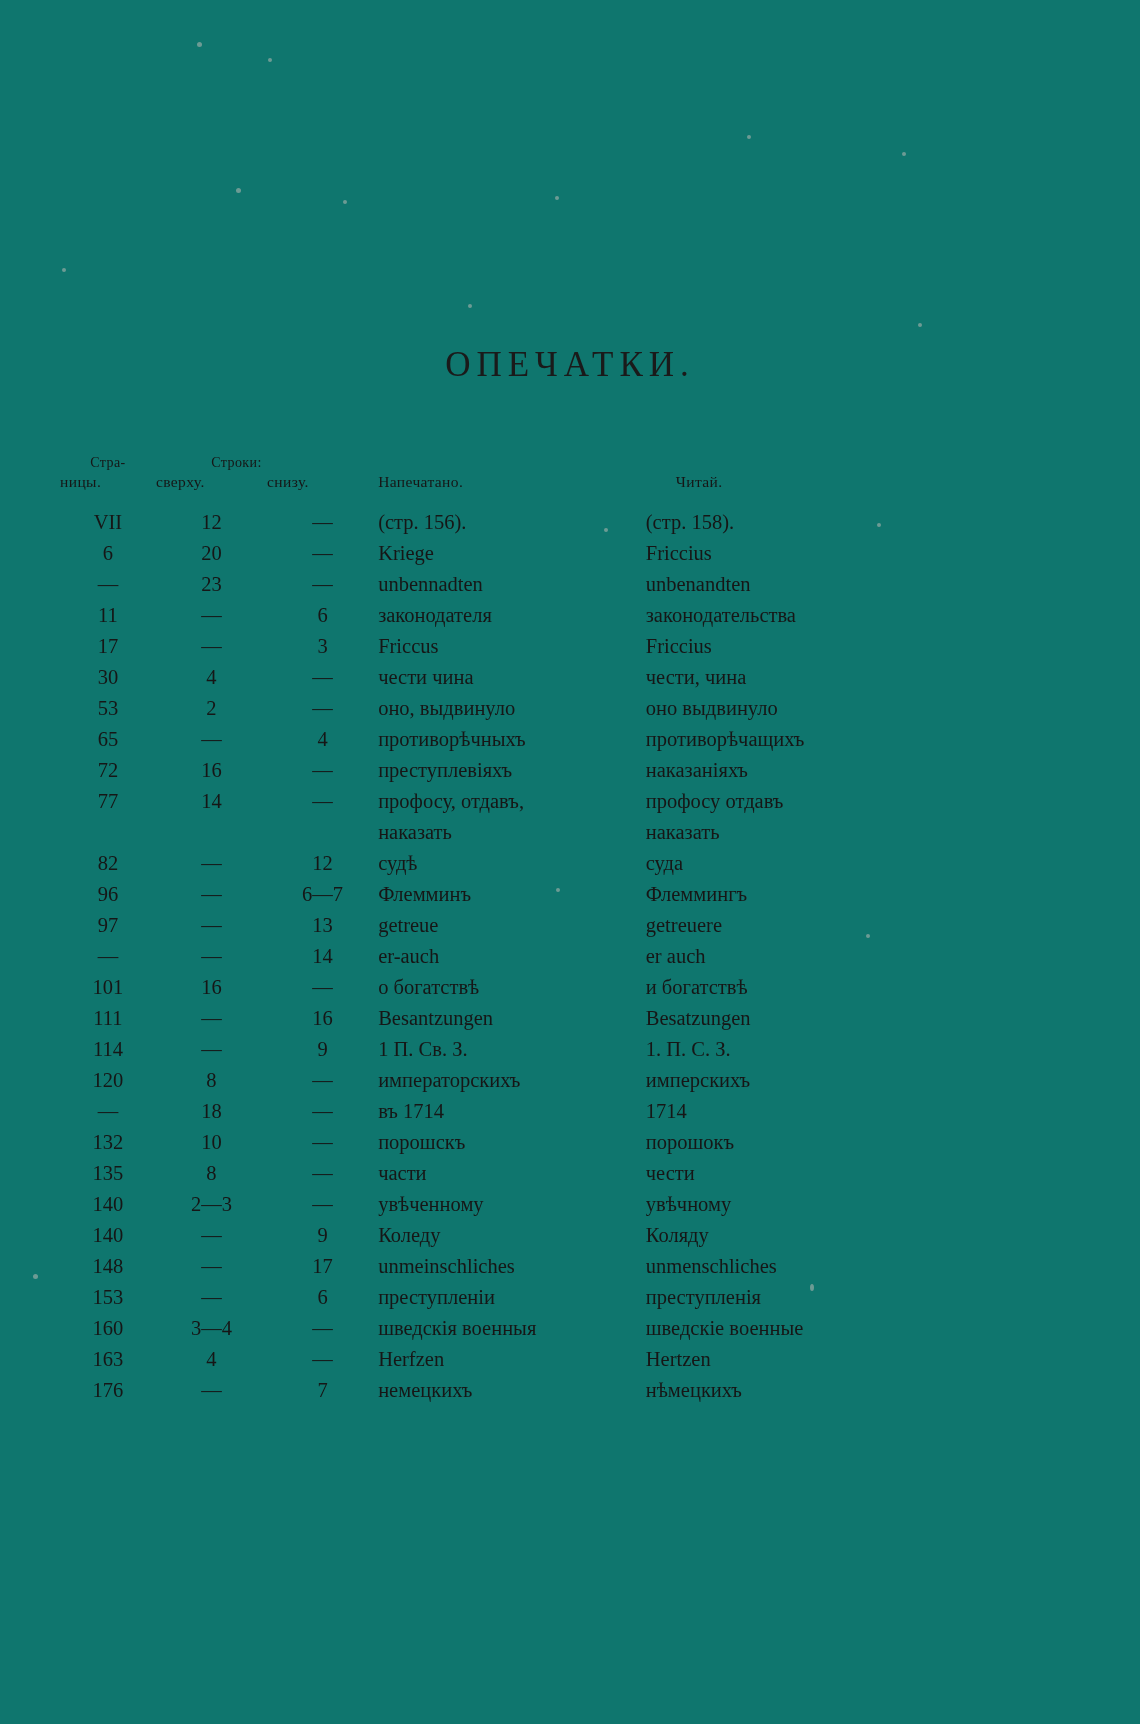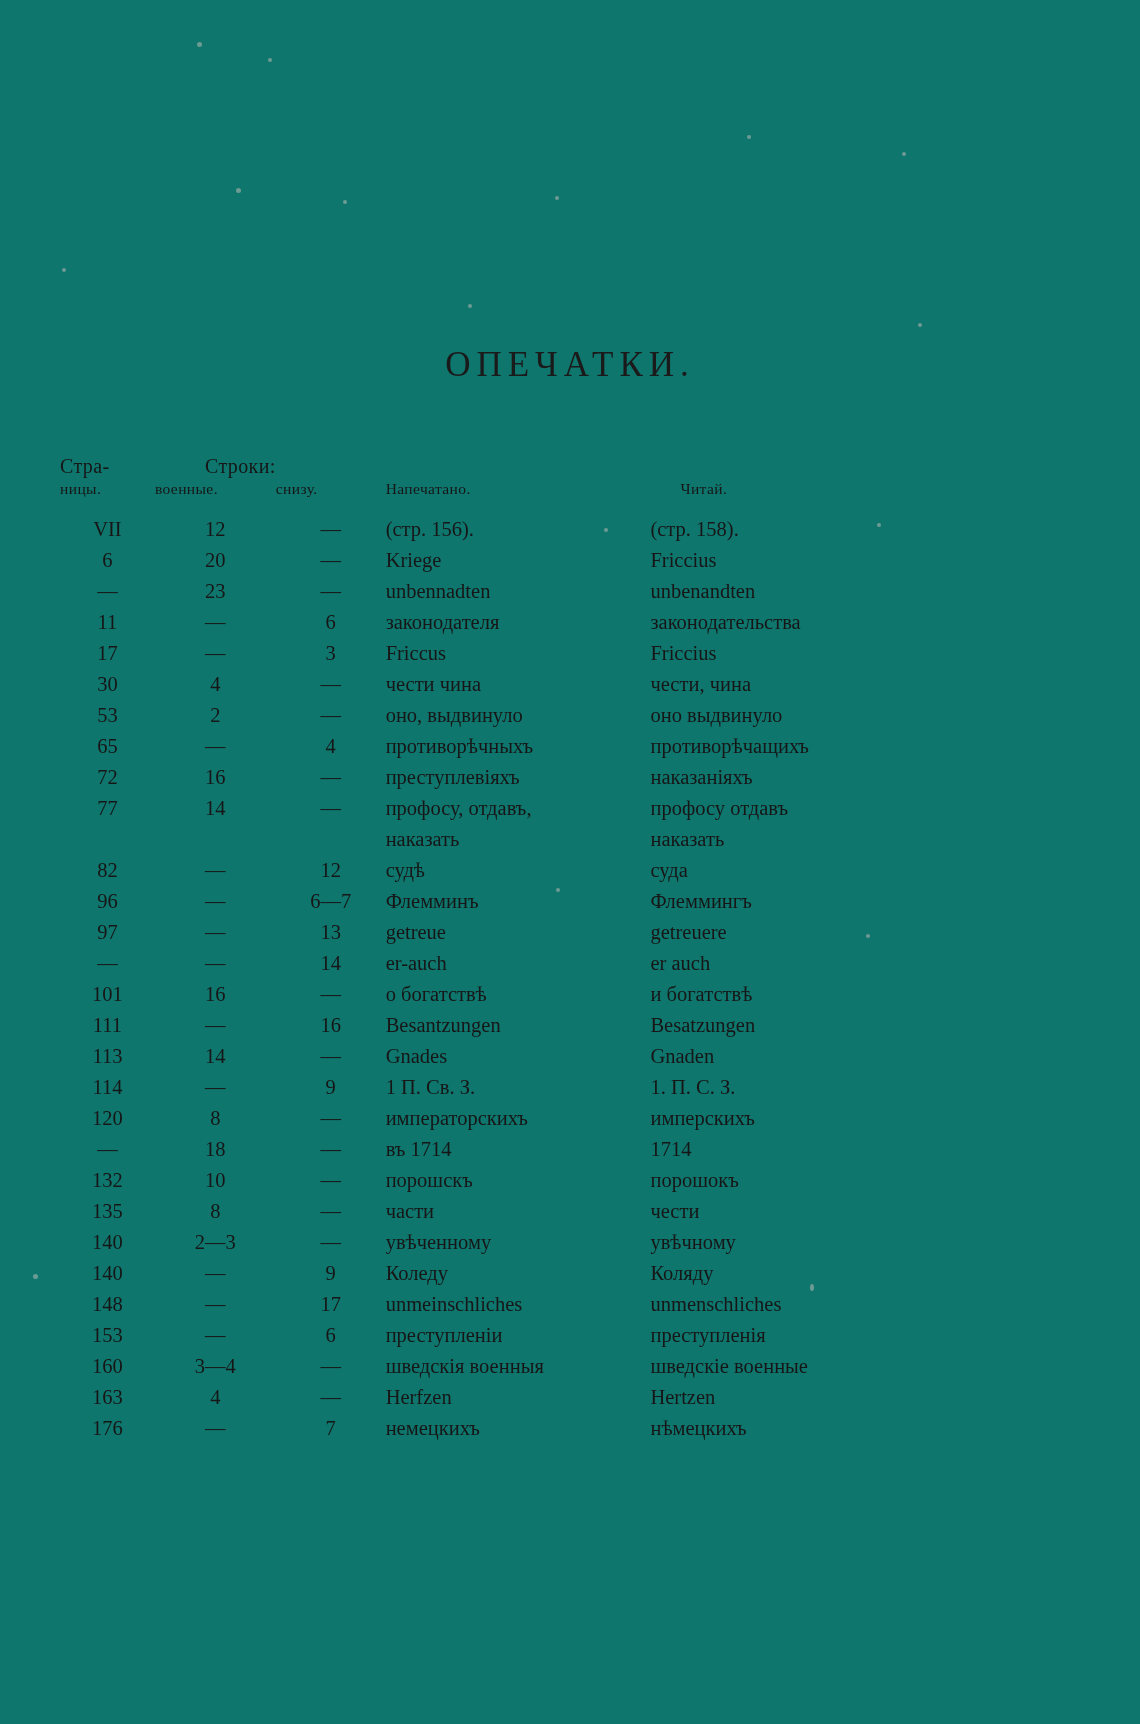--- a/index.html
+++ b/index.html
@@ -48,22 +48,22 @@
     border-collapse: collapse;
     font-size: 20.5px;
     color: #161616;
   }
   table.errata td, table.errata th {
     padding: 0;
     font-weight: normal;
     vertical-align: top;
   }
   .hdr-stroki {
-    font-size: 20px;
-    text-align: left;
+    font-size: 14px;
+    text-align: center;
     letter-spacing: 0.4px;
     padding-bottom: 2px;
   }
   .hdr-sub {
     font-size: 15.5px;
     text-align: left;
     letter-spacing: 0.4px;
     padding-bottom: 16px;
   }
   .col-pages   { width: 95px;  text-align: center; }
@@ -103,21 +103,21 @@
 
   <table class="errata">
     <thead>
       <tr>
         <td class="col-pages">
           <div class="hdr-stroki">Стра-</div>
           <div class="hdr-sub">ницы.</div>
         </td>
         <td class="col-above">
           <div class="hdr-stroki" style="margin-left:50px;">Строки:</div>
-          <div class="hdr-sub">военные.</div>
+          <div class="hdr-sub">сверху.</div>
         </td>
         <td class="col-below">
           <div class="hdr-stroki">&nbsp;</div>
           <div class="hdr-sub">снизу.</div>
         </td>
         <td class="col-printed">
           <div class="hdr-stroki">&nbsp;</div>
           <div class="hdr-sub">Напечатано.</div>
         </td>
         <td class="col-read">
@@ -240,27 +240,20 @@
           <td class="col-read">и богатствѣ</td>
         </tr>
         <tr>
           <td class="col-pages">111</td>
           <td class="col-above">—</td>
           <td class="col-below">16</td>
           <td class="col-printed">Besantzungen</td>
           <td class="col-read">Besatzungen</td>
         </tr>
         <tr>
-          <td class="col-pages">113</td>
-          <td class="col-above">14</td>
-          <td class="col-below">—</td>
-          <td class="col-printed">Gnades</td>
-          <td class="col-read">Gnaden</td>
-        </tr>
-        <tr>
           <td class="col-pages">114</td>
           <td class="col-above">—</td>
           <td class="col-below">9</td>
           <td class="col-printed">1 П. Св. З.</td>
           <td class="col-read">1. П. С. З.</td>
         </tr>
         <tr>
           <td class="col-pages">120</td>
           <td class="col-above">8</td>
           <td class="col-below">—</td>

